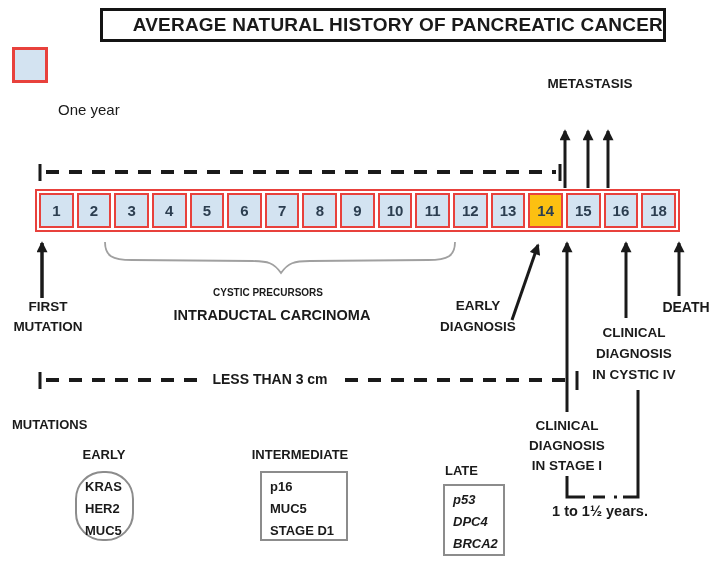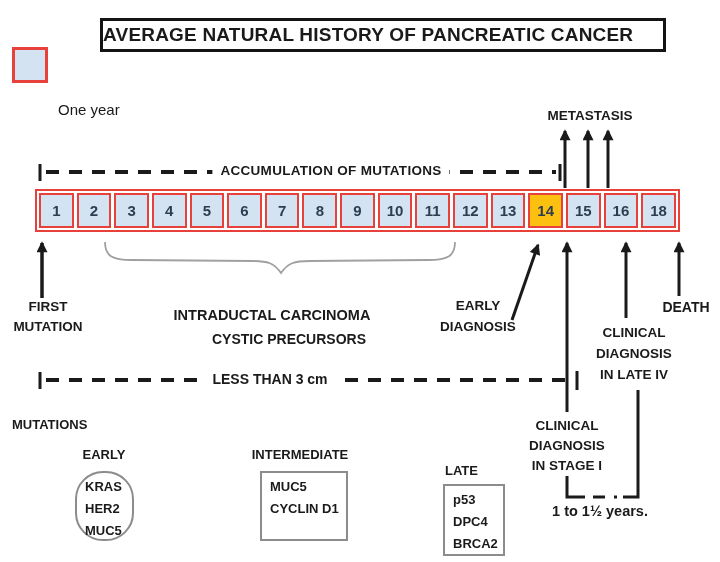--- a/index.html
+++ b/index.html
@@ -7,22 +7,22 @@
     position:relative; width:720px; height:562px; background:#fff;
     font-family:"Liberation Sans", sans-serif; color:var(--ink,#1a1a1a);
     overflow:hidden;
   }
   svg.overlay { position:absolute; left:0; top:0; z-index:1; pointer-events:none; }
   .lbl { position:absolute; z-index:2; font-weight:bold; white-space:nowrap; color:var(--ink,#1a1a1a); }
   .ctr { transform:translateX(-50%); text-align:center; }
 
   .title-box {
     position:absolute; left:100px; top:8px; width:560px; height:28px; z-index:2;
-    border:3px solid #141414; display:flex; align-items:center; justify-content:flex-start;
-    font-weight:bold; font-size:19px; letter-spacing:.2px;margin-top:10px;
+    border:3px solid #141414; display:flex; align-items:center; justify-content:flex-end;
+    font-weight:bold; font-size:19px; letter-spacing:.2px;
   }
   .legend-swatch {
     position:absolute; left:12px; top:47px; width:30px; height:30px; z-index:2;
     background:var(--blue); border:3px solid var(--red);
   }
   .legend-label { position:absolute; left:58px; top:57px; z-index:2; font-size:15px;margin-top:44px; }
 
   .timeline {
     position:absolute; left:35px; top:189px; width:645px; height:43px; z-index:2;
     box-sizing:border-box; border:2px solid var(--red); padding:2px;
@@ -83,23 +83,22 @@
     <path d="M623,497 H638 V390" stroke="#1a1a1a" stroke-width="3" fill="none"></path>
   </svg>
 
   <div class="title-box">
     <span>AVERAGE NATURAL HISTORY OF PANCREATIC CANCER</span>
   </div>
 
   <div class="legend-swatch"></div>
   <div class="legend-label">One year</div>
 
-  <div class="lbl ctr" style="left:590px; top:108px; font-size:13.5px;">METASTASIS</div>
+  <div class="lbl ctr" style="left:590px; top:76px; font-size:13.5px;">METASTASIS</div>
 
-  <div class="lbl ctr masked" style="left:331px; top:163px; font-size:13.5px; letter-spacing:.3px;">ACCUMULATION OF MUTATIONS</div>
 
   <div class="timeline">
       <div class="cell">1</div>
       <div class="cell">2</div>
       <div class="cell">3</div>
       <div class="cell">4</div>
       <div class="cell">5</div>
       <div class="cell">6</div>
       <div class="cell">7</div>
       <div class="cell">8</div>
@@ -112,34 +111,34 @@
       <div class="cell">15</div>
       <div class="cell">16</div>
       <div class="cell">18</div>
     </div>
 
   <div class="lbl" style="left:0px; top:297px; width:96px; text-align:center; font-size:13.5px; line-height:20px;">
     <div>FIRST</div>
     <div>MUTATION</div>
   </div>
 
-  <div class="lbl ctr" style="left:289px; top:287px; font-size:14px;margin-top:44px;">CYSTIC PRECURSORS</div>
+  <div class="lbl ctr" style="left:268px; top:287px; font-size:10px;">CYSTIC PRECURSORS</div>
   <div class="lbl ctr" style="left:272px; top:307px; font-size:14.5px;">INTRADUCTAL CARCINOMA</div>
 
   <div class="lbl ctr" style="left:478px; top:295px; font-size:13.5px; line-height:21px;">
     <div>EARLY</div>
     <div>DIAGNOSIS</div>
   </div>
 
   <div class="lbl ctr" style="left:686px; top:299px; font-size:14px;">DEATH</div>
 
   <div class="lbl ctr" style="left:634px; top:322px; font-size:13.5px; line-height:21px;">
     <div>CLINICAL</div>
     <div>DIAGNOSIS</div>
-    <div>IN LATE IV</div>
+    <div>IN CYSTIC IV</div>
   </div>
 
   <div class="lbl ctr masked" style="left:270px; top:371px; font-size:14px;">LESS THAN 3 cm</div>
 
   <div class="lbl ctr" style="left:567px; top:416px; font-size:13.5px; line-height:20px;">
     <div>CLINICAL</div>
     <div>DIAGNOSIS</div>
     <div>IN STAGE I</div>
   </div>
 
@@ -149,24 +148,25 @@
 
   <div class="lbl ctr" style="left:104px; top:447px; font-size:13px;">EARLY</div>
   <div class="gene-box" style="left:75px; top:471px; width:59px; height:70px;border-radius:28px;">
     <div>KRAS</div>
     <div>HER2</div>
     <div>MUC5</div>
   </div>
 
   <div class="lbl ctr" style="left:300px; top:447px; font-size:13px;">INTERMEDIATE</div>
   <div class="gene-box" style="left:260px; top:471px; width:88px; height:70px;">
+    <div>p16</div>
     <div>MUC5</div>
-    <div>CYCLIN D1</div>
+    <div>STAGE D1</div>
   </div>
 
   <div class="lbl" style="left:445px; top:463px; font-size:13px;">LATE</div>
-  <div class="gene-box" style="left:443px; top:484px; width:62px; height:72px;">
+  <div class="gene-box" style="left:443px; top:484px; width:62px; height:72px;font-style:italic;">
     <div>p53</div>
     <div>DPC4</div>
     <div>BRCA2</div>
   </div>
 
 </div>
 
 </body></html>

